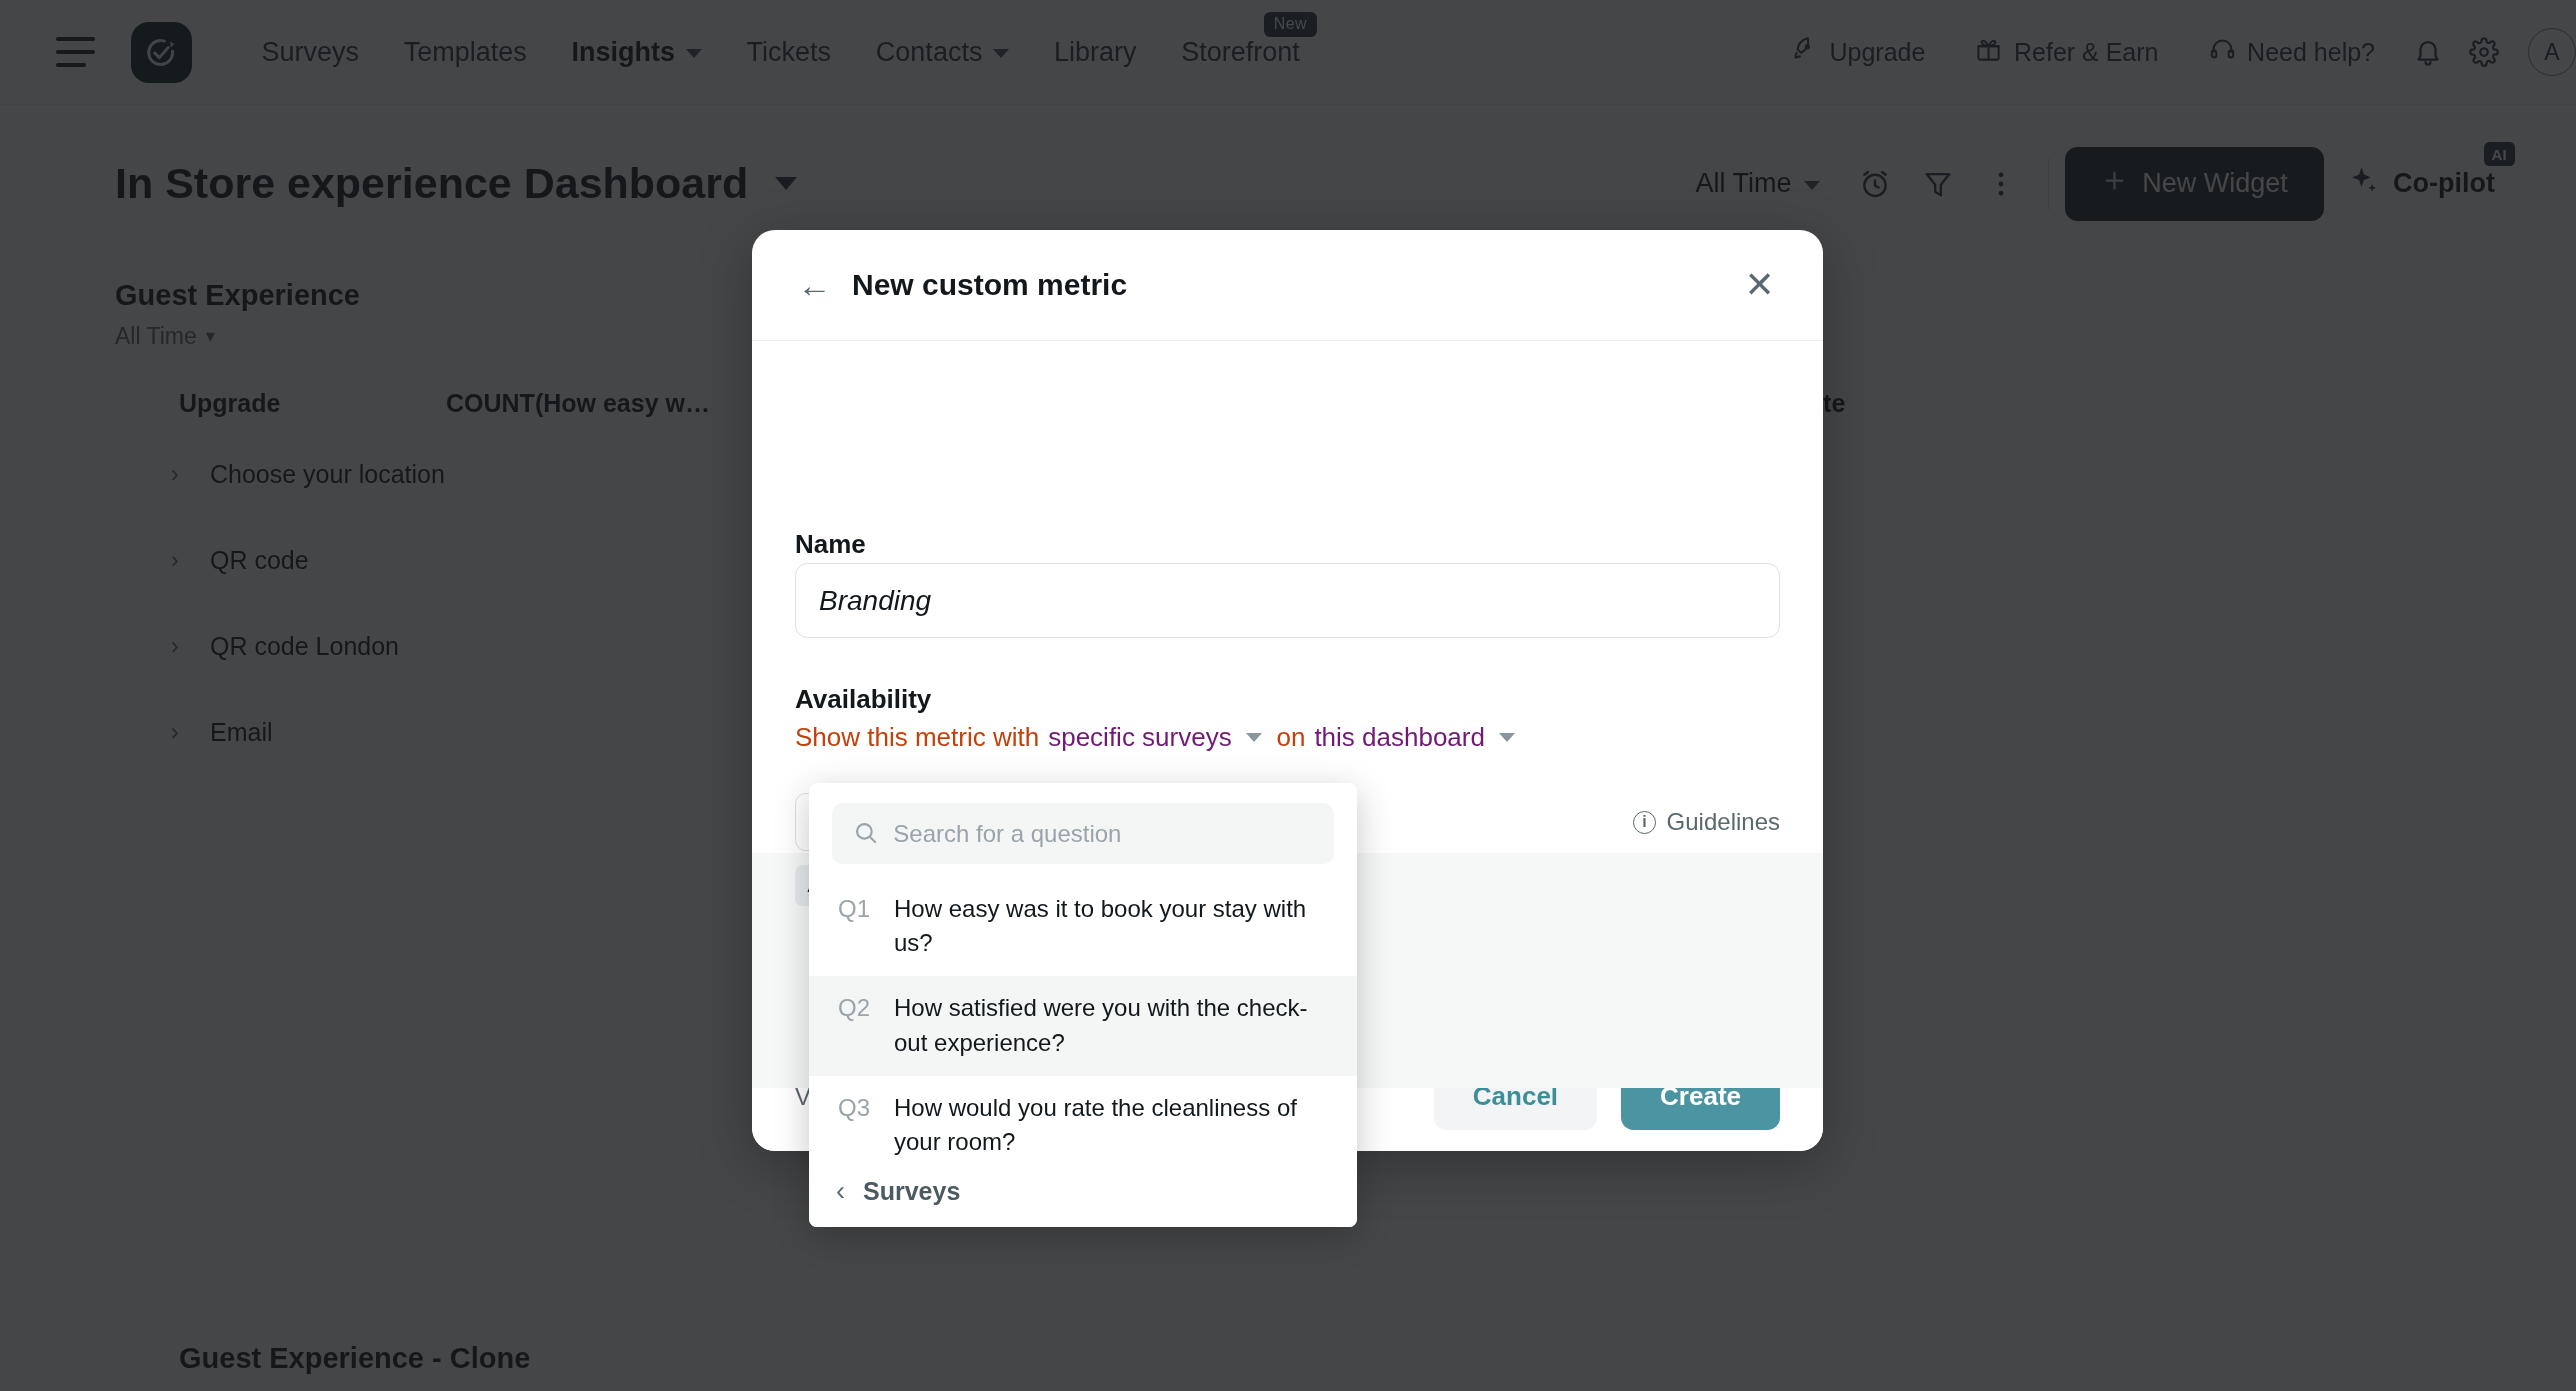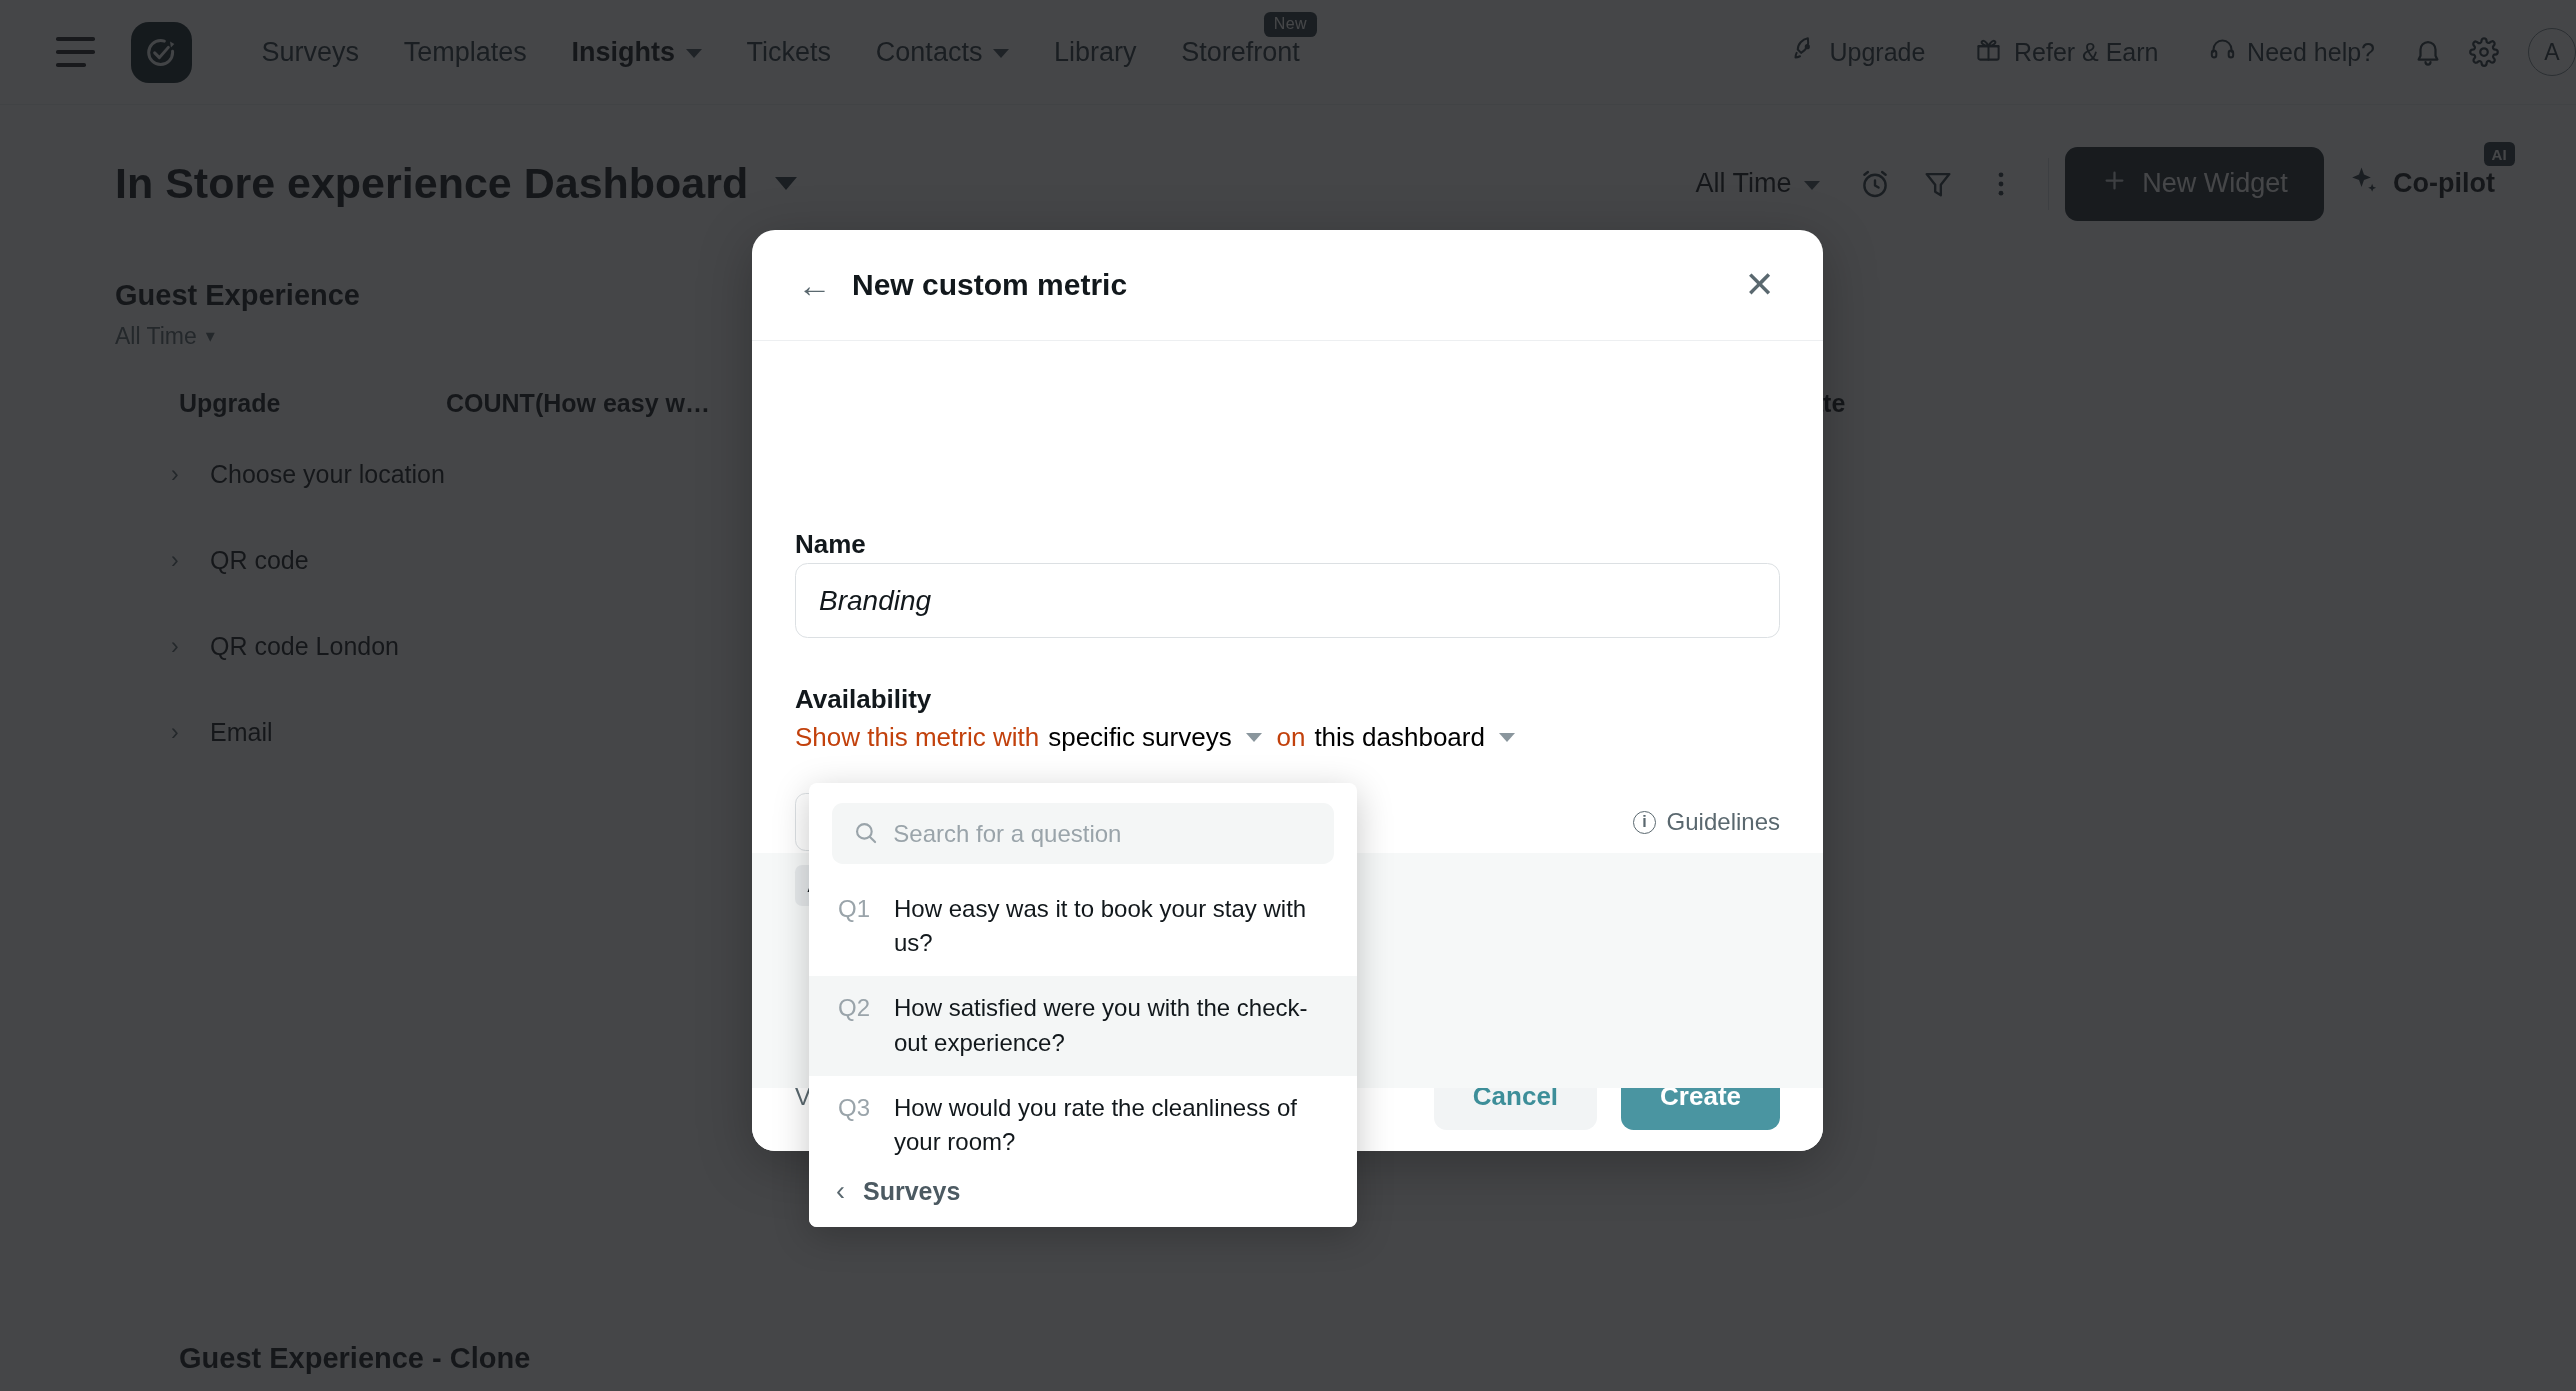--- a/index.html
+++ b/index.html
@@ -94,21 +94,21 @@
   .field-label { font-size: 26px; font-weight: bold; color: #12181C; }
   .sec-name { position: absolute; left: 43px; top: 188px; }
   .name-input {
     position: absolute; left: 43px; top: 222px; width: 985px; height: 75px;
     border: 0.9px solid #DCE0E3; border-radius: 12.5px; font-size: 28px; color: #12181C;
     padding: 0 23px; outline: none; background: #FFFFFF; font-family: "Liberation Sans", sans-serif; font-style: italic;
   }
   .sec-avail { position: absolute; left: 43px; top: 343px; }
   .avail-row { position: absolute; left: 43px; top: 381px; display: flex; align-items: center; gap: 9px; font-size: 26px; color: #5A686F; }
   .avail-strong { color: #c2410c; }
-  .avail-pick { color: #000000; cursor: pointer; }
+  .avail-pick { color: #701a75; cursor: pointer; }
   .mini-chev { width: 0;height:0;border-left:8px solid transparent;border-right:8px solid transparent;border-top:9px solid #8A969D; margin: 0 5.4px; }
 
   .fn-row { position: absolute; left: 43px; top: 452px; width: 985px; display: flex; align-items: center; }
   .add-fn-btn {
     display: flex; align-items: center; gap: 11.6px; border: 0.9px solid #DCE0E3; border-radius: 10.7px;
     padding: 12.5px 21.5px; font-size: 24px; font-weight: bold; color: #12181C; cursor: pointer; background: #FFF;
   }
   .fn-glyph { font-family: "Liberation Serif", serif; font-style: italic; font-size: 27px; color: #5A686F; font-weight: normal; }
   .guidelines { margin-left: auto; display: flex; align-items: center; gap: 10.7px; font-size: 24px; color: #5A686F; cursor: pointer; }
   .info-o { width: 23px; height: 23px; border: 1.8px solid #5A686F; border-radius: 50%; display:flex;align-items:center;justify-content:center;font-size:16px; font-weight:bold; }

